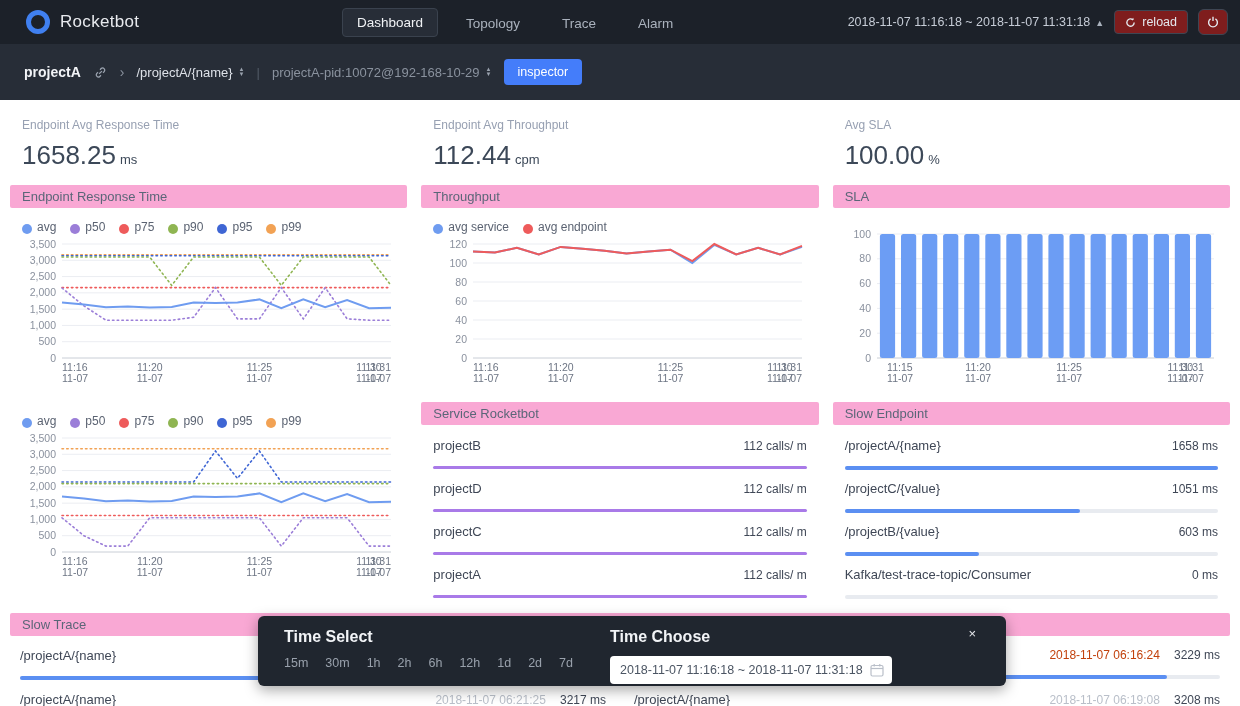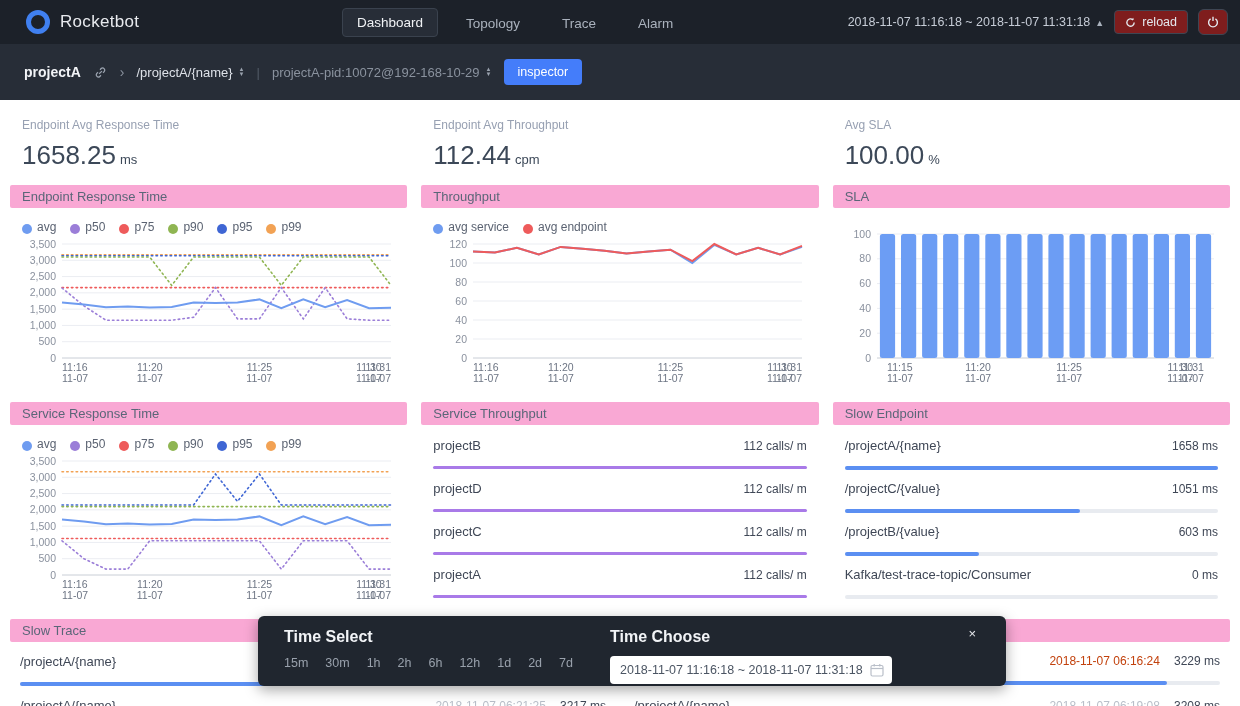--- a/index.html
+++ b/index.html
@@ -306,21 +306,20 @@
                 <text x="337.3" y="158" text-anchor="middle" font-size="10.5" fill="#6d7584">11-07</text>
                 <text x="360.89" y="147" text-anchor="end" font-size="10.5" fill="#6d7584">11:31</text>
                 <text x="360.89" y="158" text-anchor="end" font-size="10.5" fill="#6d7584">11-07</text>
               </svg></div>
           </div>
       </div>
     </section>
 
     <section class="grid">
       <div class="panel">
-        <div class="panel-header">Service Response Time</div>
         <div class="panel-body">
             <div id="legend-service_rt" class="legend">
               <span class="legend-item">
                 <span class="legend-dot" style="background: rgb(111, 156, 240);"></span>
                 <span class="legend-label">avg</span>
               </span>
               <span class="legend-item">
                 <span class="legend-dot" style="background: rgb(155, 126, 216);"></span>
                 <span class="legend-label">p50</span>
               </span>
@@ -371,21 +370,21 @@
                 <polyline points="42.0,18.7 63.9,18.7 85.9,18.7 107.8,18.7 129.7,18.7 151.7,18.7 173.6,18.7 195.5,18.7 217.5,18.7 239.4,18.7 261.3,18.7 283.3,18.7 305.2,18.7 327.1,18.7 349.1,18.7 371.0,18.7" fill="none" stroke="#f2a254" stroke-width="1.6" stroke-dasharray="1.5,3.2" stroke-linecap="round"></polyline>
                 <polyline points="42.0,52.0 63.9,52.0 85.9,52.0 107.8,52.0 129.7,52.0 151.7,52.0 173.6,52.0 195.5,21.0 217.5,48.4 239.4,21.0 261.3,52.0 283.3,52.0 305.2,52.0 327.1,52.0 349.1,52.0 371.0,52.0" fill="none" stroke="#3f66d4" stroke-width="1.6" stroke-dasharray="1.5,3.2" stroke-linecap="round"></polyline>
                 <polyline points="42.0,53.6 63.9,53.6 85.9,53.6 107.8,53.6 129.7,53.6 151.7,53.6 173.6,53.6 195.5,53.6 217.5,53.6 239.4,53.6 261.3,53.6 283.3,53.6 305.2,53.6 327.1,53.6 349.1,53.6 371.0,53.6" fill="none" stroke="#8fb552" stroke-width="1.6" stroke-dasharray="1.5,3.2" stroke-linecap="round"></polyline>
                 <polyline points="42.0,85.5 63.9,85.5 85.9,85.5 107.8,85.5 129.7,85.5 151.7,85.5 173.6,85.5 195.5,85.5 217.5,85.5 239.4,85.5 261.3,85.5 283.3,85.5 305.2,85.5 327.1,85.5 349.1,85.5 371.0,85.5" fill="none" stroke="#ee5b5b" stroke-width="1.6" stroke-dasharray="1.5,3.2" stroke-linecap="round"></polyline>
                 <polyline points="42.0,87.8 63.9,105.7 85.9,116.1 107.8,116.1 129.7,87.8 151.7,87.8 173.6,87.8 195.5,87.8 217.5,87.8 239.4,87.8 261.3,116.1 283.3,87.8 305.2,87.8 327.1,87.8 349.1,116.1 371.0,116.1" fill="none" stroke="#9b7ed8" stroke-width="1.6" stroke-dasharray="1.5,3.2" stroke-linecap="round"></polyline>
                 <polyline points="42.0,66.6 63.9,68.6 85.9,71.2 107.8,70.5 129.7,71.4 151.7,70.9 173.6,66.6 195.5,67.0 217.5,66.5 239.4,63.4 261.3,72.2 283.3,63.2 305.2,71.2 327.1,64.0 349.1,72.3 371.0,71.8" fill="none" stroke="#6f9cf0" stroke-width="2"></polyline>
               </svg></div>
           </div>
       </div>
       <div class="panel">
-        <div class="panel-header">Service Throughput</div>
+        <div class="panel-header">Service Rocketbot</div>
         <div class="list-rows" id="throughput-rows">
             <div class="list-row">
               <div class="list-row-top">
                 <span class="row-name">projectB</span>
                 <span class="row-val">112 calls/ m</span>
               </div>
               <div class="row-bar" style="background: transparent;">
                 <div class="row-bar-fill" style="width: 100%; background: rgb(169, 122, 232); height: 3px;"></div>
               </div>
             </div>

